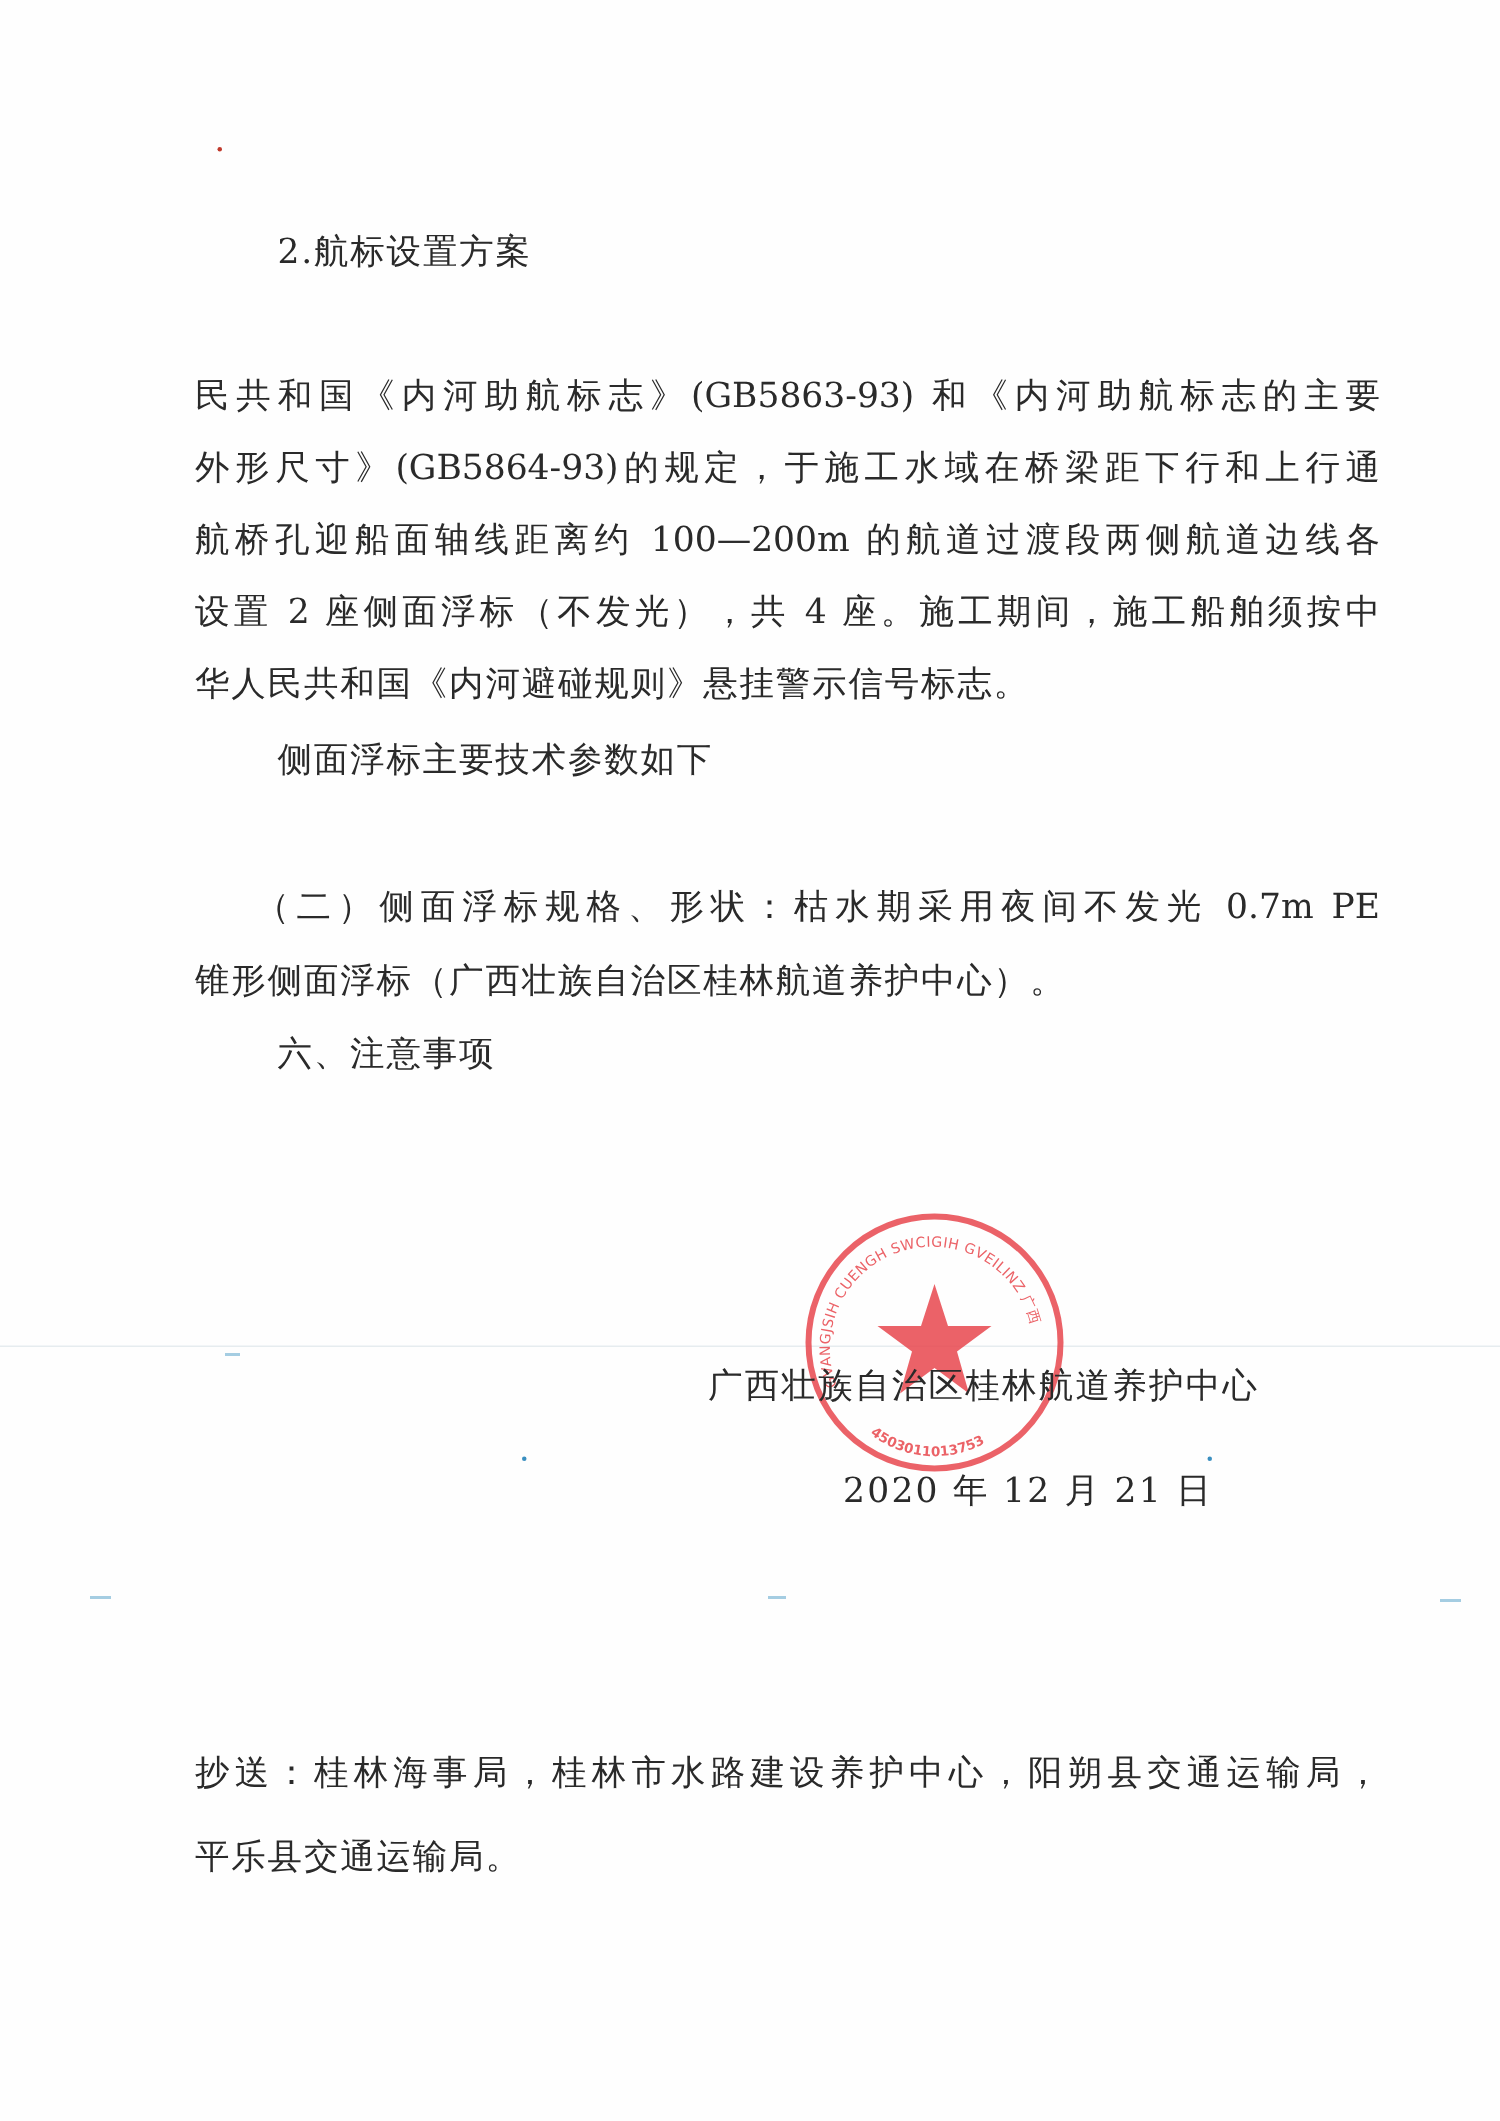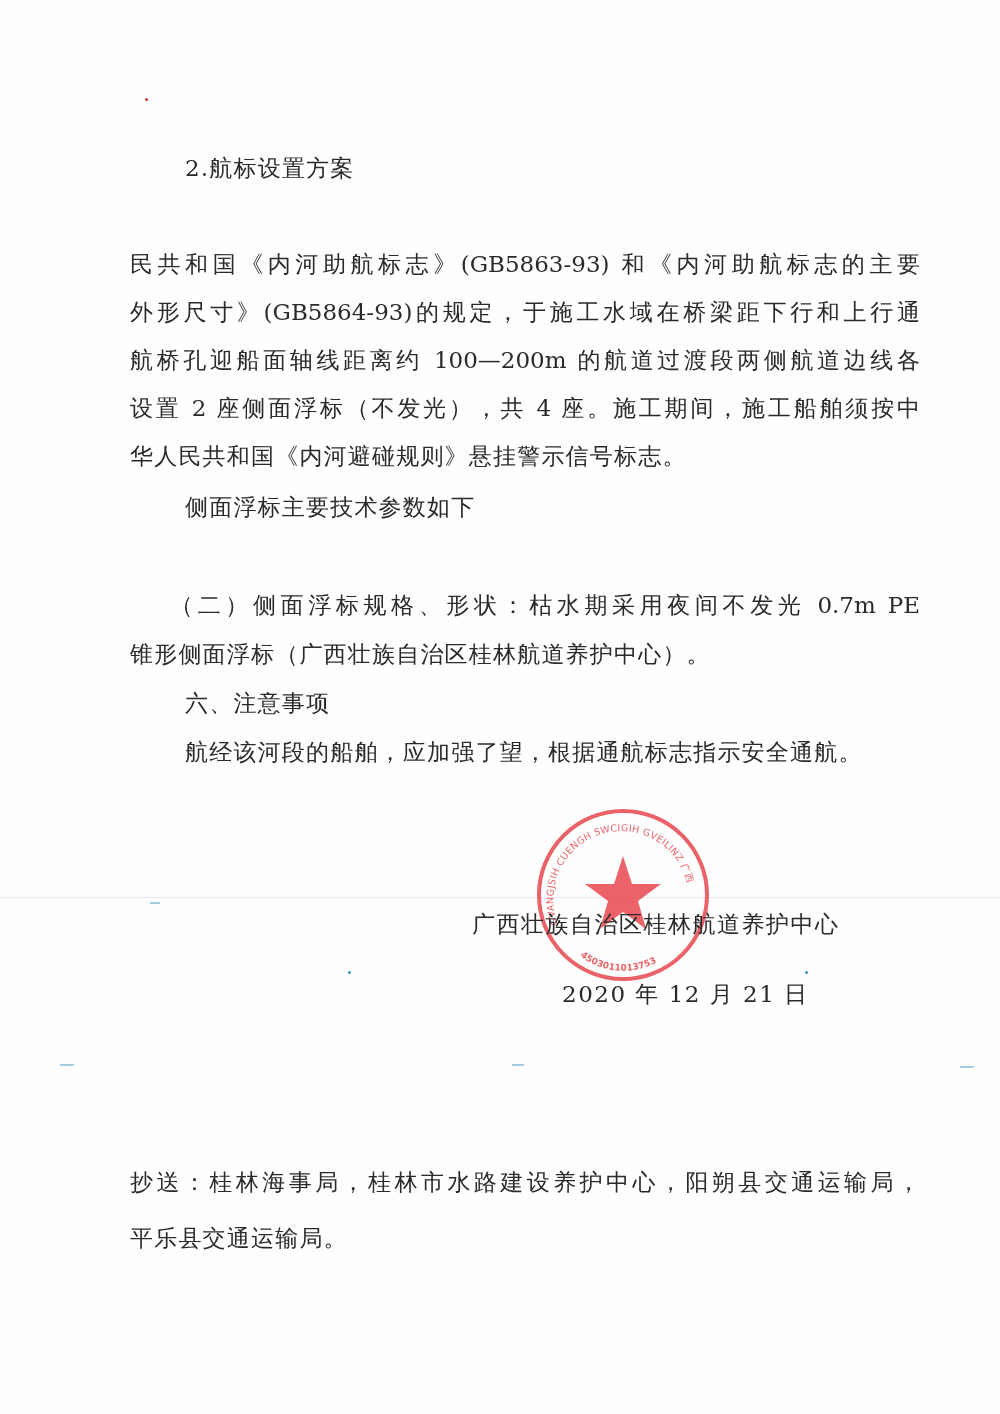--- a/index.html
+++ b/index.html
@@ -31,21 +31,20 @@
   <div class="line" style="left:185px;top:153px;">2.航标设置方案</div>
   <div class="line justify" style="left:130px;top:249px;">民共和国《内河助航标志》(GB5863-93) 和《内河助航标志的主要</div>
   <div class="line justify" style="left:130px;top:297px;">外形尺寸》(GB5864-93)的规定，于施工水域在桥梁距下行和上行通</div>
   <div class="line justify" style="left:130px;top:345px;">航桥孔迎船面轴线距离约 100—200m 的航道过渡段两侧航道边线各</div>
   <div class="line justify" style="left:130px;top:393px;">设置 2 座侧面浮标（不发光），共 4 座。施工期间，施工船舶须按中</div>
   <div class="line" style="left:130px;top:441px;">华人民共和国《内河避碰规则》悬挂警示信号标志。</div>
   <div class="line" style="left:185px;top:492px;">侧面浮标主要技术参数如下</div>
   <div class="line justify" style="left:170px;top:590px;width:750px;">（二）侧面浮标规格、形状：枯水期采用夜间不发光 0.7m PE</div>
   <div class="line" style="left:130px;top:639px;">锥形侧面浮标（广西壮族自治区桂林航道养护中心）。</div>
   <div class="line" style="left:185px;top:688px;">六、注意事项</div>
-  <div class="line" style="left:185px;top:737px;">航经该河段的船舶，应加强了望，根据通航标志指示安全通航。</div>
 
   <svg class="stamp" viewBox="0 0 178 178">
     <defs>
       <path id="arcTop" d="M 24 118 A 68 68 0 1 1 154 80"></path>
       <path id="arcBottom" d="M 46 150 A 70 70 0 0 0 132 150"></path>
     </defs>
     <circle cx="89" cy="89" r="84" fill="none" stroke="#e8474d" stroke-width="4" opacity="0.85"></circle>
     <text font-family="DejaVu Sans, sans-serif" font-size="9.5" fill="#e8474d" opacity="0.85" letter-spacing="0.3">
       <textPath href="#arcTop">GVANGJSIH CUENGH SWCIGIH GVEILINZ 广西壮族自治区桂林航道养护中心</textPath>
     </text>

